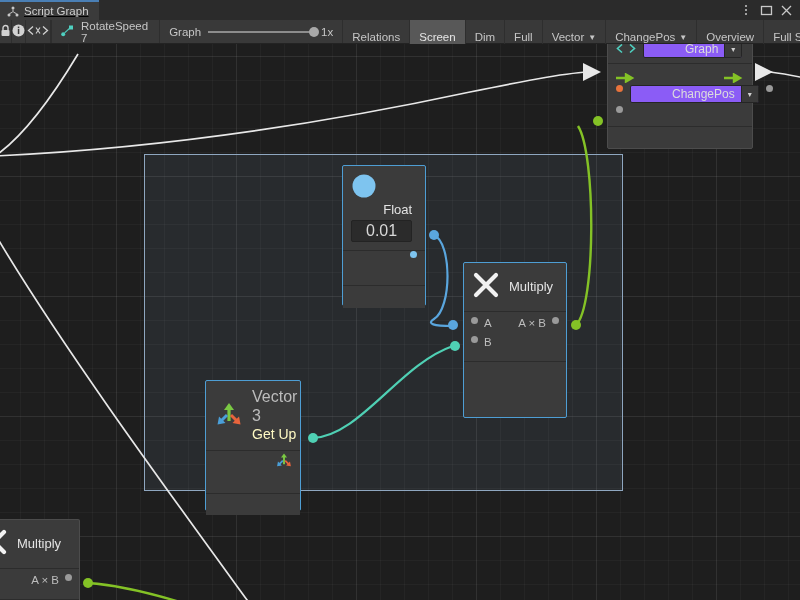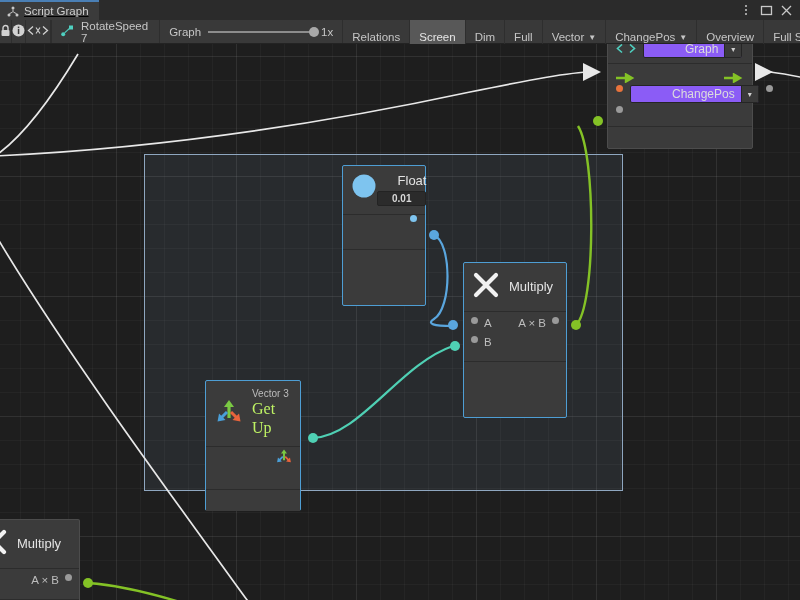--- a/index.html
+++ b/index.html
@@ -120,37 +120,36 @@
   .node-body { border-bottom: 1px solid #2c2c2c; padding: 5px 8px; }
   .node-foot { height: 14px; background: #3b3b3b; }
   .port-row {
     display: flex; align-items: flex-start; justify-content: space-between;
     height: 19px;
   }
   .port-dot { width: 7px; height: 7px; border-radius: 50%; background: #9a9a9a; flex: 0 0 auto; }
   .port-lbl { color: #bdbdbd; font-size: 11.5px; }
   .val-field {
     background: #2b2b2b; border: 1px solid #232323; border-radius: 2px;
-    color: #d8d8d8; font-size: 10px; padding: 1px 14px; text-align: right;
+    color: #d8d8d8; font-size: 16px; padding: 1px 14px; text-align: right;
     min-width: 46px;
-    font-weight: bold;
   }
   .dd {
     display: flex; align-items: stretch;
     background: #8b5cf6; border: 1px solid #252525; border-radius: 2px; padding-left: 35px;
   }
   .dd-txt { padding: 1px 6px; color: #dcdcdc; font-size: 12px; }
   .dd-arrow {
     width: 17px; border-left: 1px solid #252525;
     display: flex; align-items: center; justify-content: center;
     color: #cfcfcf; font-size: 8px; background: #3a3a3a;
   }
   .title-2l { line-height: 1.18; }
-  .title-2l .t1 { color: #bcbcbc; font-size: 10px; }
-  .title-2l .t2 { color: #bef264; font-size: 16px; font-family: Liberation Serif, serif; }
+  .title-2l .t1 { color: #bcbcbc; font-size: 16px; }
+  .title-2l .t2 { color: #fef9c3; font-size: 14px; }
 </style>
 </head>
 <body>
 
 <div id="app">
 
   <div class="tabbar">
     <div class="tab">
       <span class="tab-icon">
         <svg width="12" height="11" viewBox="0 0 12 11">
@@ -329,21 +328,21 @@
           <span class="port-dot"></span>
         </div>
         <div class="port-row" style="height:16px;">
           <span class="port-dot"></span>
         </div>
       </div>
       <div class="node-foot"></div>
     </div>
 
     <div class="node sel" style="left:342px; top:121px; width:84px; height:141px;">
-      <div class="node-head" style="justify-content:space-between; align-items:flex-start; padding:7px 8px 8px 8px;">
+      <div class="node-head" style="justify-content:space-between; align-items:flex-start; padding:7px 8px 8px 8px;flex-direction:column;">
         <span>
           <svg width="26" height="26" viewBox="0 0 26 26">
             <circle cx="13" cy="13" r="11.5" fill="#7ec4ef"></circle>
           </svg>
         </span>
         <span style="text-align:right;">
           <span style="display:block; color:#e3e3e3; font-size:13px;">Float</span>
           <span class="val-field" style="display:inline-block; margin-top:3px;">0.01</span>
         </span>
       </div>

